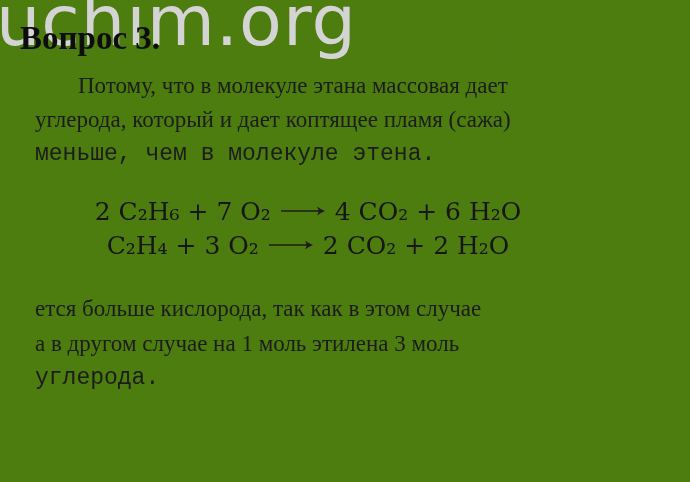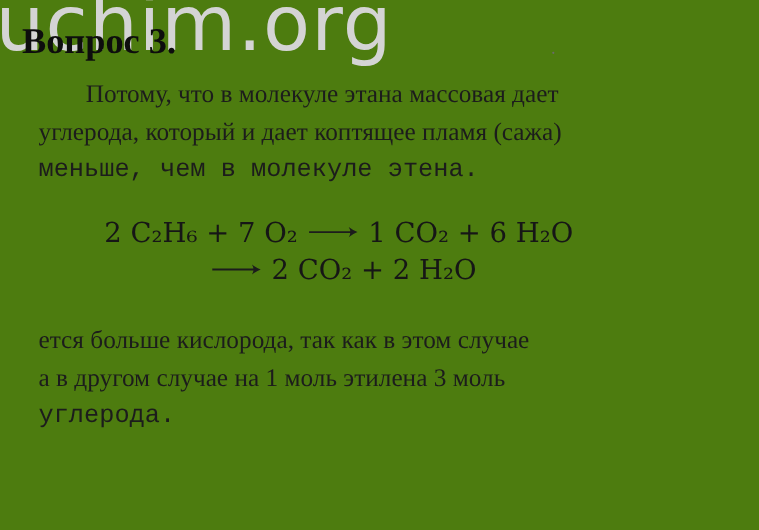--- a/index.html
+++ b/index.html
@@ -98,23 +98,24 @@
     <div class="line last">меньше, чем в молекуле этена.</div>
   </div>
 
   <div class="equations">
     <div class="eq">
       <span>2 C₂H₆ + 7 O₂</span>
       <svg class="arrow" width="46" height="14" viewBox="0 0 46 14">
         <line x1="1" y1="7" x2="41" y2="7" stroke="#1c1c1c" stroke-width="1.7"></line>
         <path d="M37,2.4 Q41.5,5.8 45,7 Q41.5,8.2 37,11.6 Q40,7 37,2.4 Z" fill="#1c1c1c"></path>
       </svg>
-      <span>1 CO₂ + 6 H₂O</span>
+      <span>4 CO₂ + 6 H₂O</span>
     </div>
     <div class="eq">
+      <span>C₂H₄ + 3 O₂</span>
       <svg class="arrow" width="46" height="14" viewBox="0 0 46 14">
         <line x1="1" y1="7" x2="41" y2="7" stroke="#1c1c1c" stroke-width="1.7"></line>
         <path d="M37,2.4 Q41.5,5.8 45,7 Q41.5,8.2 37,11.6 Q40,7 37,2.4 Z" fill="#1c1c1c"></path>
       </svg>
       <span>2 CO₂ + 2 H₂O</span>
     </div>
   </div>
 
   <div class="para p2">
     <div class="line">ется больше кислорода, так как в этом случае</div>

